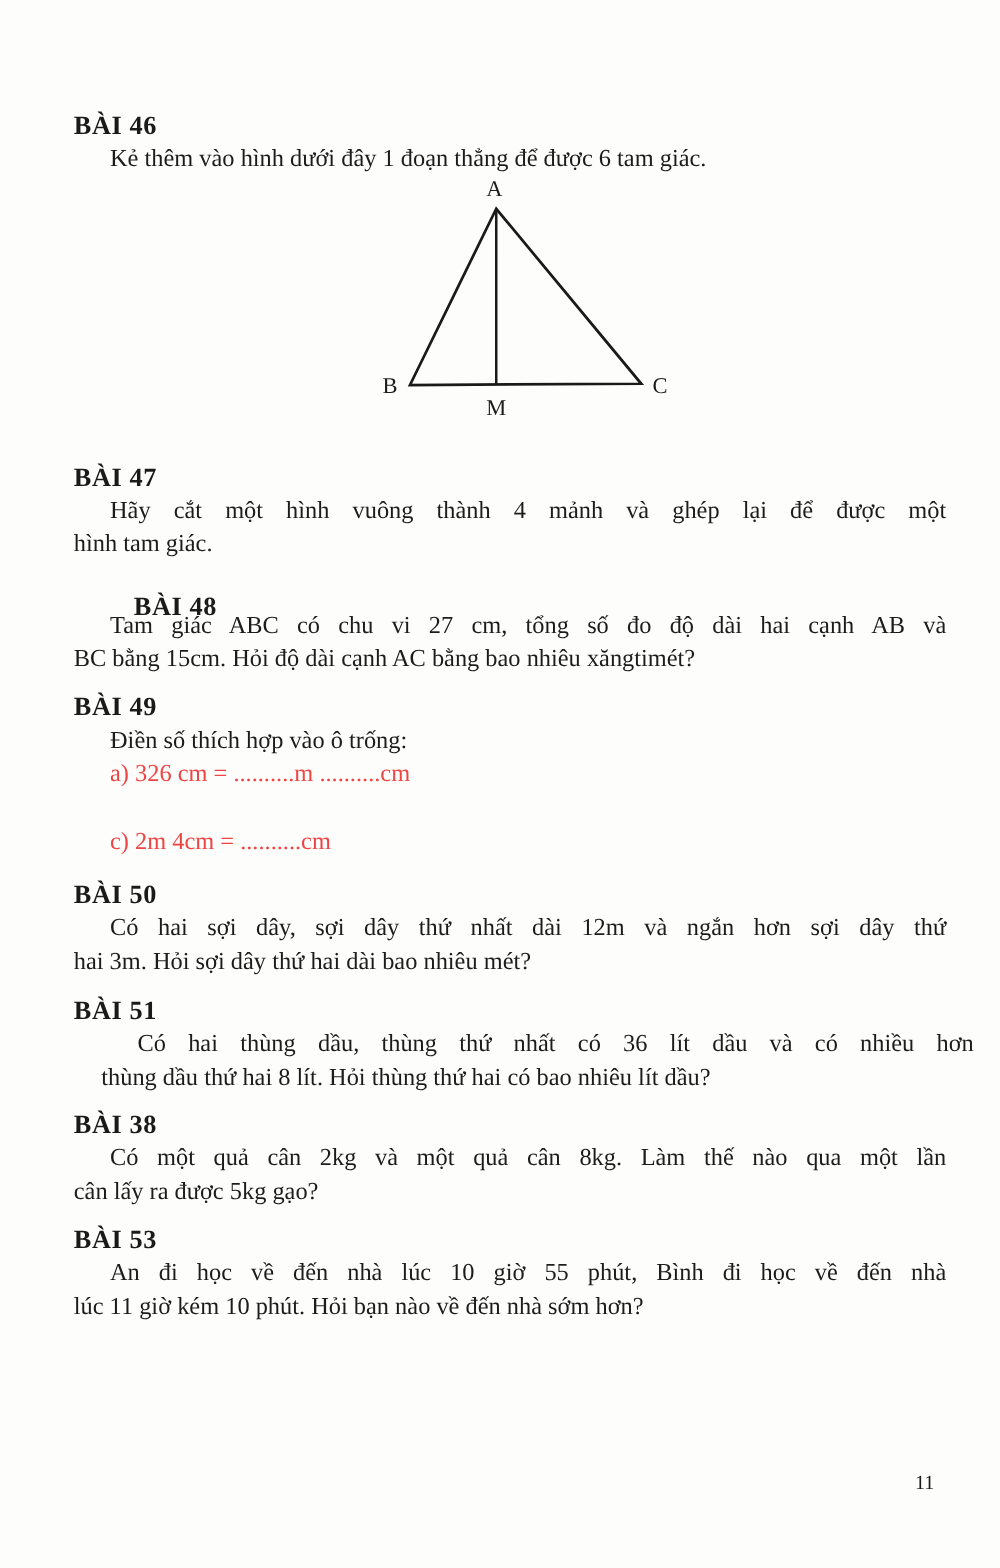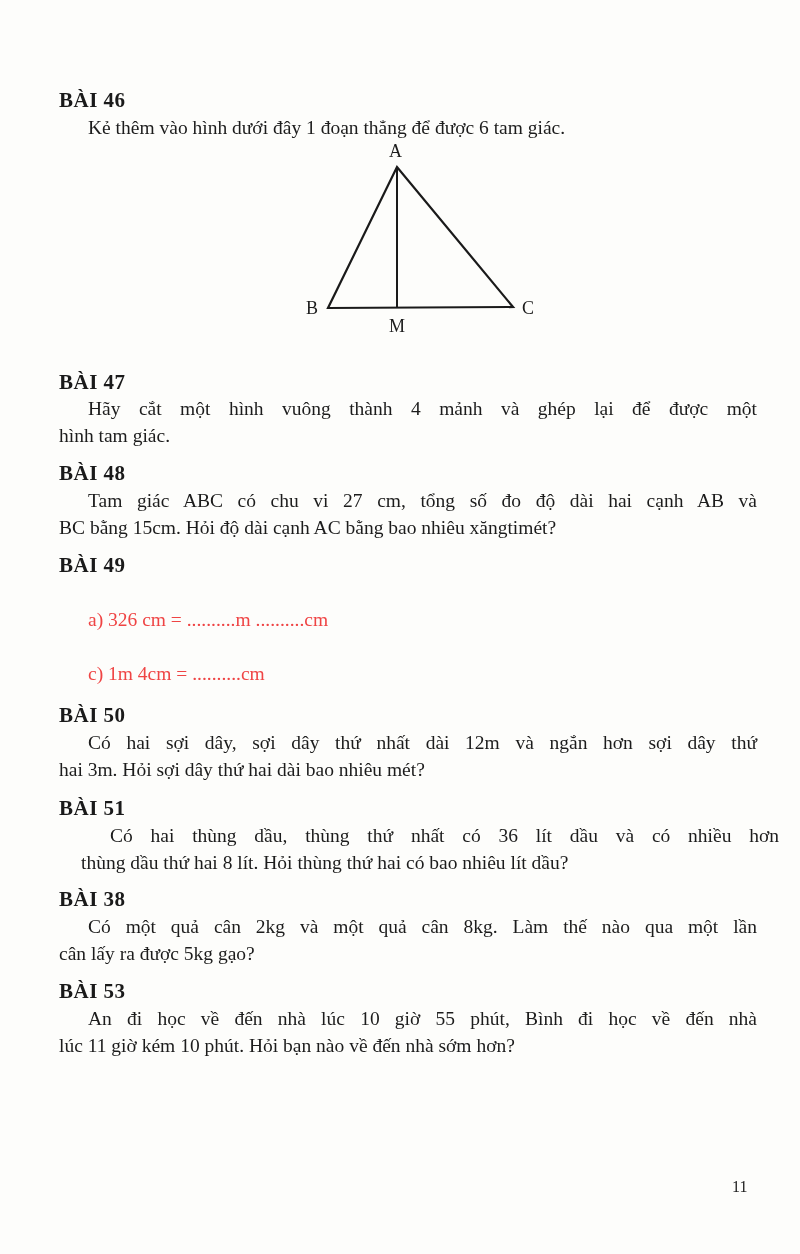--- a/index.html
+++ b/index.html
@@ -108,29 +108,32 @@
     <span class="pt-label" style="left:222px; top:158px;">C</span>
     <span class="pt-label" style="left:89px; top:176px;">M</span>
   </div>
 
   <div class="heading" style="top:370px;">BÀI 47</div>
   <div class="para" style="top:395px;">
     <span class="line first justify">Hãy cắt một hình vuông thành 4 mảnh và ghép lại để được một</span>
     <span class="line">hình tam giác.</span>
   </div>
 
-  <div class="heading" style="top:461px;">BÀI 48</div>
+  <div class="heading" style="top:473px;margin-left:48px;">BÀI 48</div>
   <div class="para" style="top:487px;">
     <span class="line first justify">Tam giác ABC có chu vi 27 cm, tổng số đo độ dài hai cạnh AB và</span>
     <span class="line">BC bằng 15cm. Hỏi độ dài cạnh AC bằng bao nhiêu xăngtimét?</span>
   </div>
 
   <div class="heading" style="top:553px;">BÀI 49</div>
+  <div class="para" style="top:579px;">
+    <span class="line first">Điền số thích hợp vào ô trống:</span>
+  </div>
   <div class="sub-line" style="top:606px;">a) 326 cm = ..........m ..........cm</div>
-  <div class="sub-line" style="top:660px;">c) 1m 4cm = ..........cm</div>
+  <div class="sub-line" style="top:660px;">c) 2m 4cm = ..........cm</div>
 
   <div class="heading" style="top:703px;">BÀI 50</div>
   <div class="para" style="top:729px;">
     <span class="line first justify">Có hai sợi dây, sợi dây thứ nhất dài 12m và ngắn hơn sợi dây thứ</span>
     <span class="line">hai 3m. Hỏi sợi dây thứ hai dài bao nhiêu mét?</span>
   </div>
 
   <div class="heading" style="top:796px;">BÀI 51</div>
   <div class="para" style="top:822px;margin-left:22px;">
     <span class="line first justify">Có hai thùng dầu, thùng thứ nhất có 36 lít dầu và có nhiều hơn</span>

